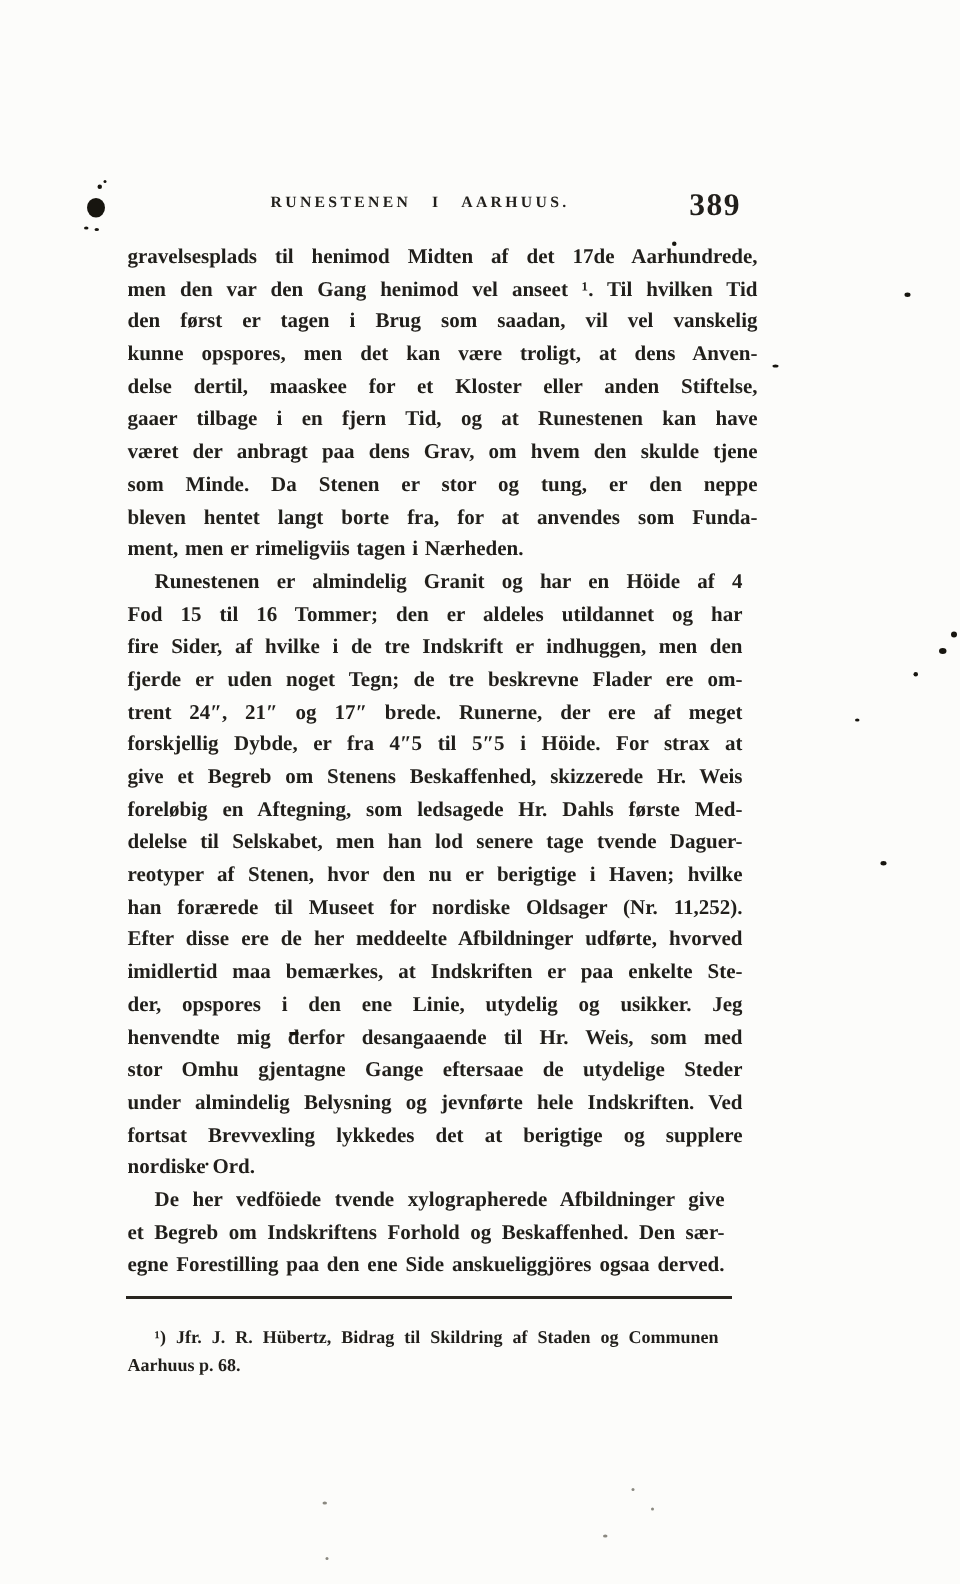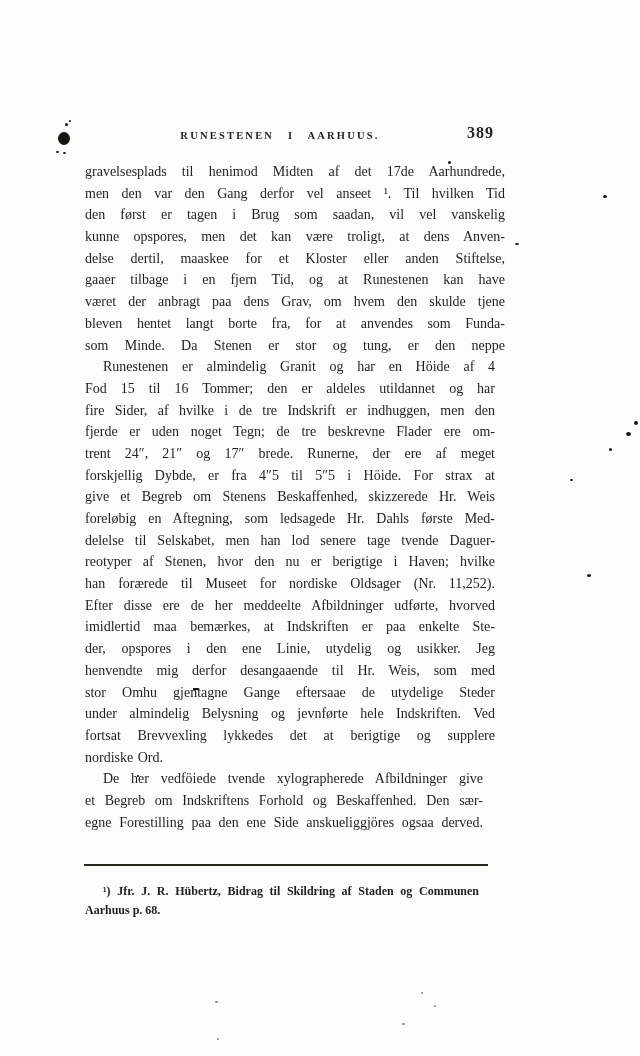--- a/index.html
+++ b/index.html
@@ -34,40 +34,40 @@
     font-size: 10.5px;
     font-weight: bold;
     letter-spacing: 2.2px;
     word-spacing: 9px;
     white-space: nowrap;
   }
   .page-number {
     position: absolute;
     right: 11px;
     top: -2px;
-    font-size: 16px;
+    font-size: 21px;
     font-weight: bold;
     letter-spacing: 1px;
   }
 
   
   .bodytext {
     position: absolute;
     left: 85px;
     top: 161px;
     width: 420px;
   }
   .para { width: 420px; }
   .para-1 { width: 410px; }
   .para-2 { width: 398px; }
   .line {
     height: 21.7px;
     line-height: 21.7px;
     font-size: 14px;
-    font-weight: normal;
+    font-weight: bold;
     word-spacing: 1px;
     text-align: justify;
     text-align-last: justify;
     overflow: hidden;
     white-space: normal;
   }
   .line.indent { text-indent: 18px; }
   .line.last-left { text-align-last: left; }
 
   
@@ -111,28 +111,29 @@
 <div class="page" style="--paper: #fcfcfa; --ink: #211f1b;">
 
   <div class="header">
     <div class="running-title">RUNESTENEN  I  AARHUUS.</div>
     <div class="page-number">389</div>
   </div>
 
   <div class="bodytext">
       <div class="para para-0">
         <div class="line">gravelsesplads til henimod Midten af det 17de Aarhundrede,</div>
-        <div class="line">men den var den Gang derfor vel anseet ¹. Til hvilken Tid</div>
+        <div class="line">men den var den Gang henimod vel anseet ¹. Til hvilken Tid</div>
         <div class="line">den først er tagen i Brug som saadan, vil vel vanskelig</div>
         <div class="line">kunne opspores, men det kan være troligt, at dens Anven-</div>
         <div class="line">delse dertil, maaskee for et Kloster eller anden Stiftelse,</div>
         <div class="line">gaaer tilbage i en fjern Tid, og at Runestenen kan have</div>
         <div class="line">været der anbragt paa dens Grav, om hvem den skulde tjene</div>
+        <div class="line">som Minde. Da Stenen er stor og tung, er den neppe</div>
         <div class="line">bleven hentet langt borte fra, for at anvendes som Funda-</div>
-        <div class="line">som Minde. Da Stenen er stor og tung, er den neppe</div>
+        <div class="line last-left">ment, men er rimeligviis tagen i Nærheden.</div>
       </div>
       <div class="para para-1">
         <div class="line indent">Runestenen er almindelig Granit og har en Höide af 4</div>
         <div class="line">Fod 15 til 16 Tommer; den er aldeles utildannet og har</div>
         <div class="line">fire Sider, af hvilke i de tre Indskrift er indhuggen, men den</div>
         <div class="line">fjerde er uden noget Tegn; de tre beskrevne Flader ere om-</div>
         <div class="line">trent 24″, 21″ og 17″ brede. Runerne, der ere af meget</div>
         <div class="line">forskjellig Dybde, er fra 4″5 til 5″5 i Höide. For strax at</div>
         <div class="line">give et Begreb om Stenens Beskaffenhed, skizzerede Hr. Weis</div>
         <div class="line">foreløbig en Aftegning, som ledsagede Hr. Dahls første Med-</div>

